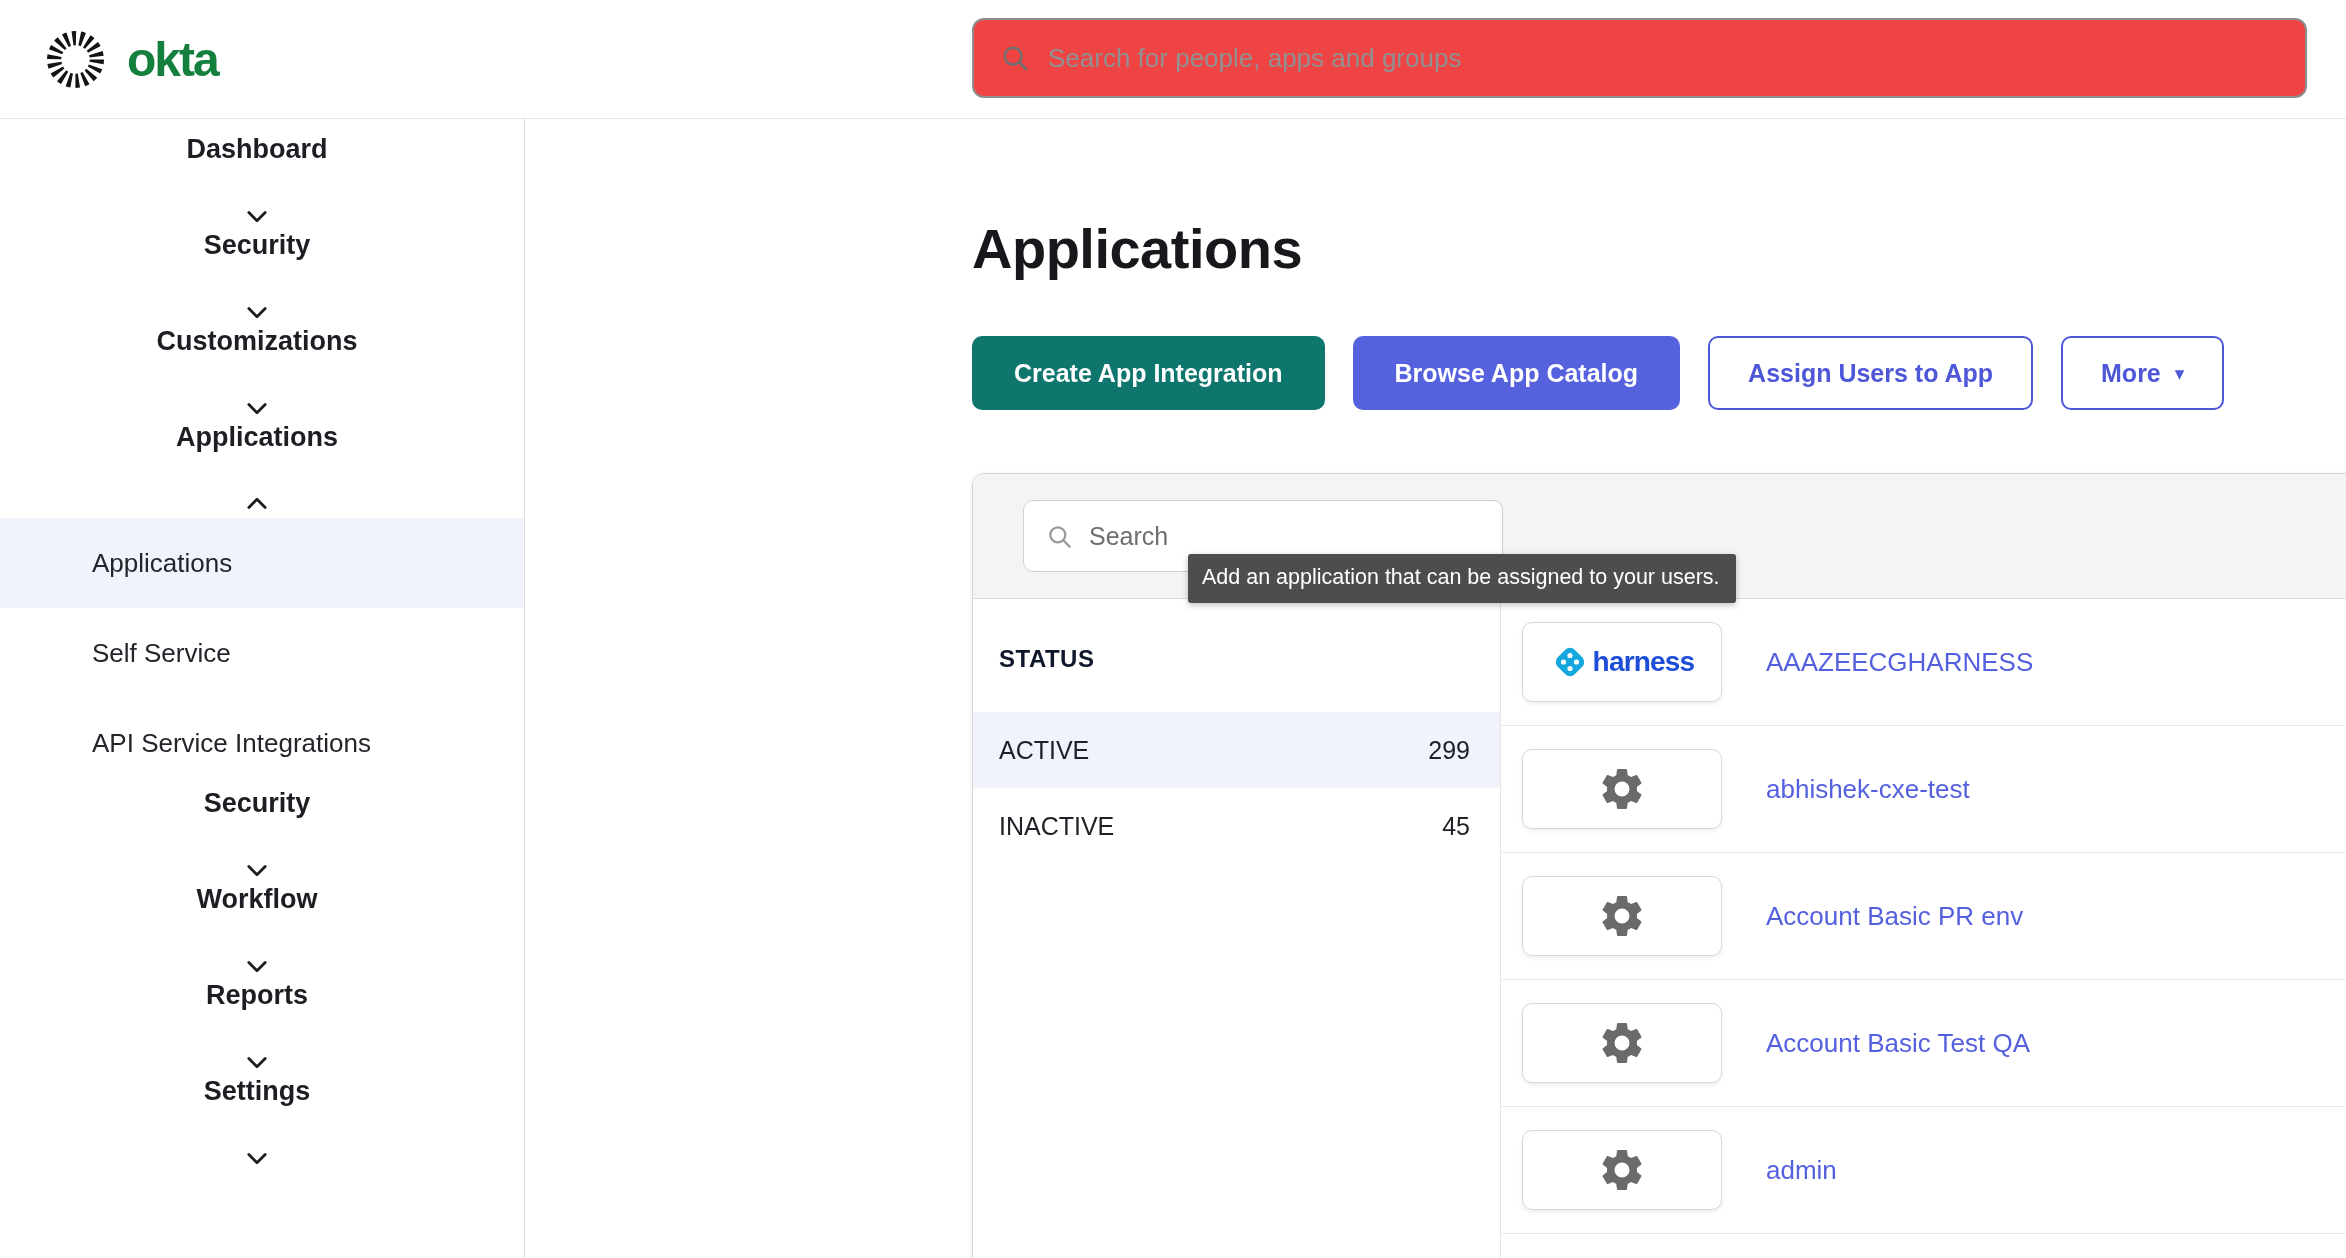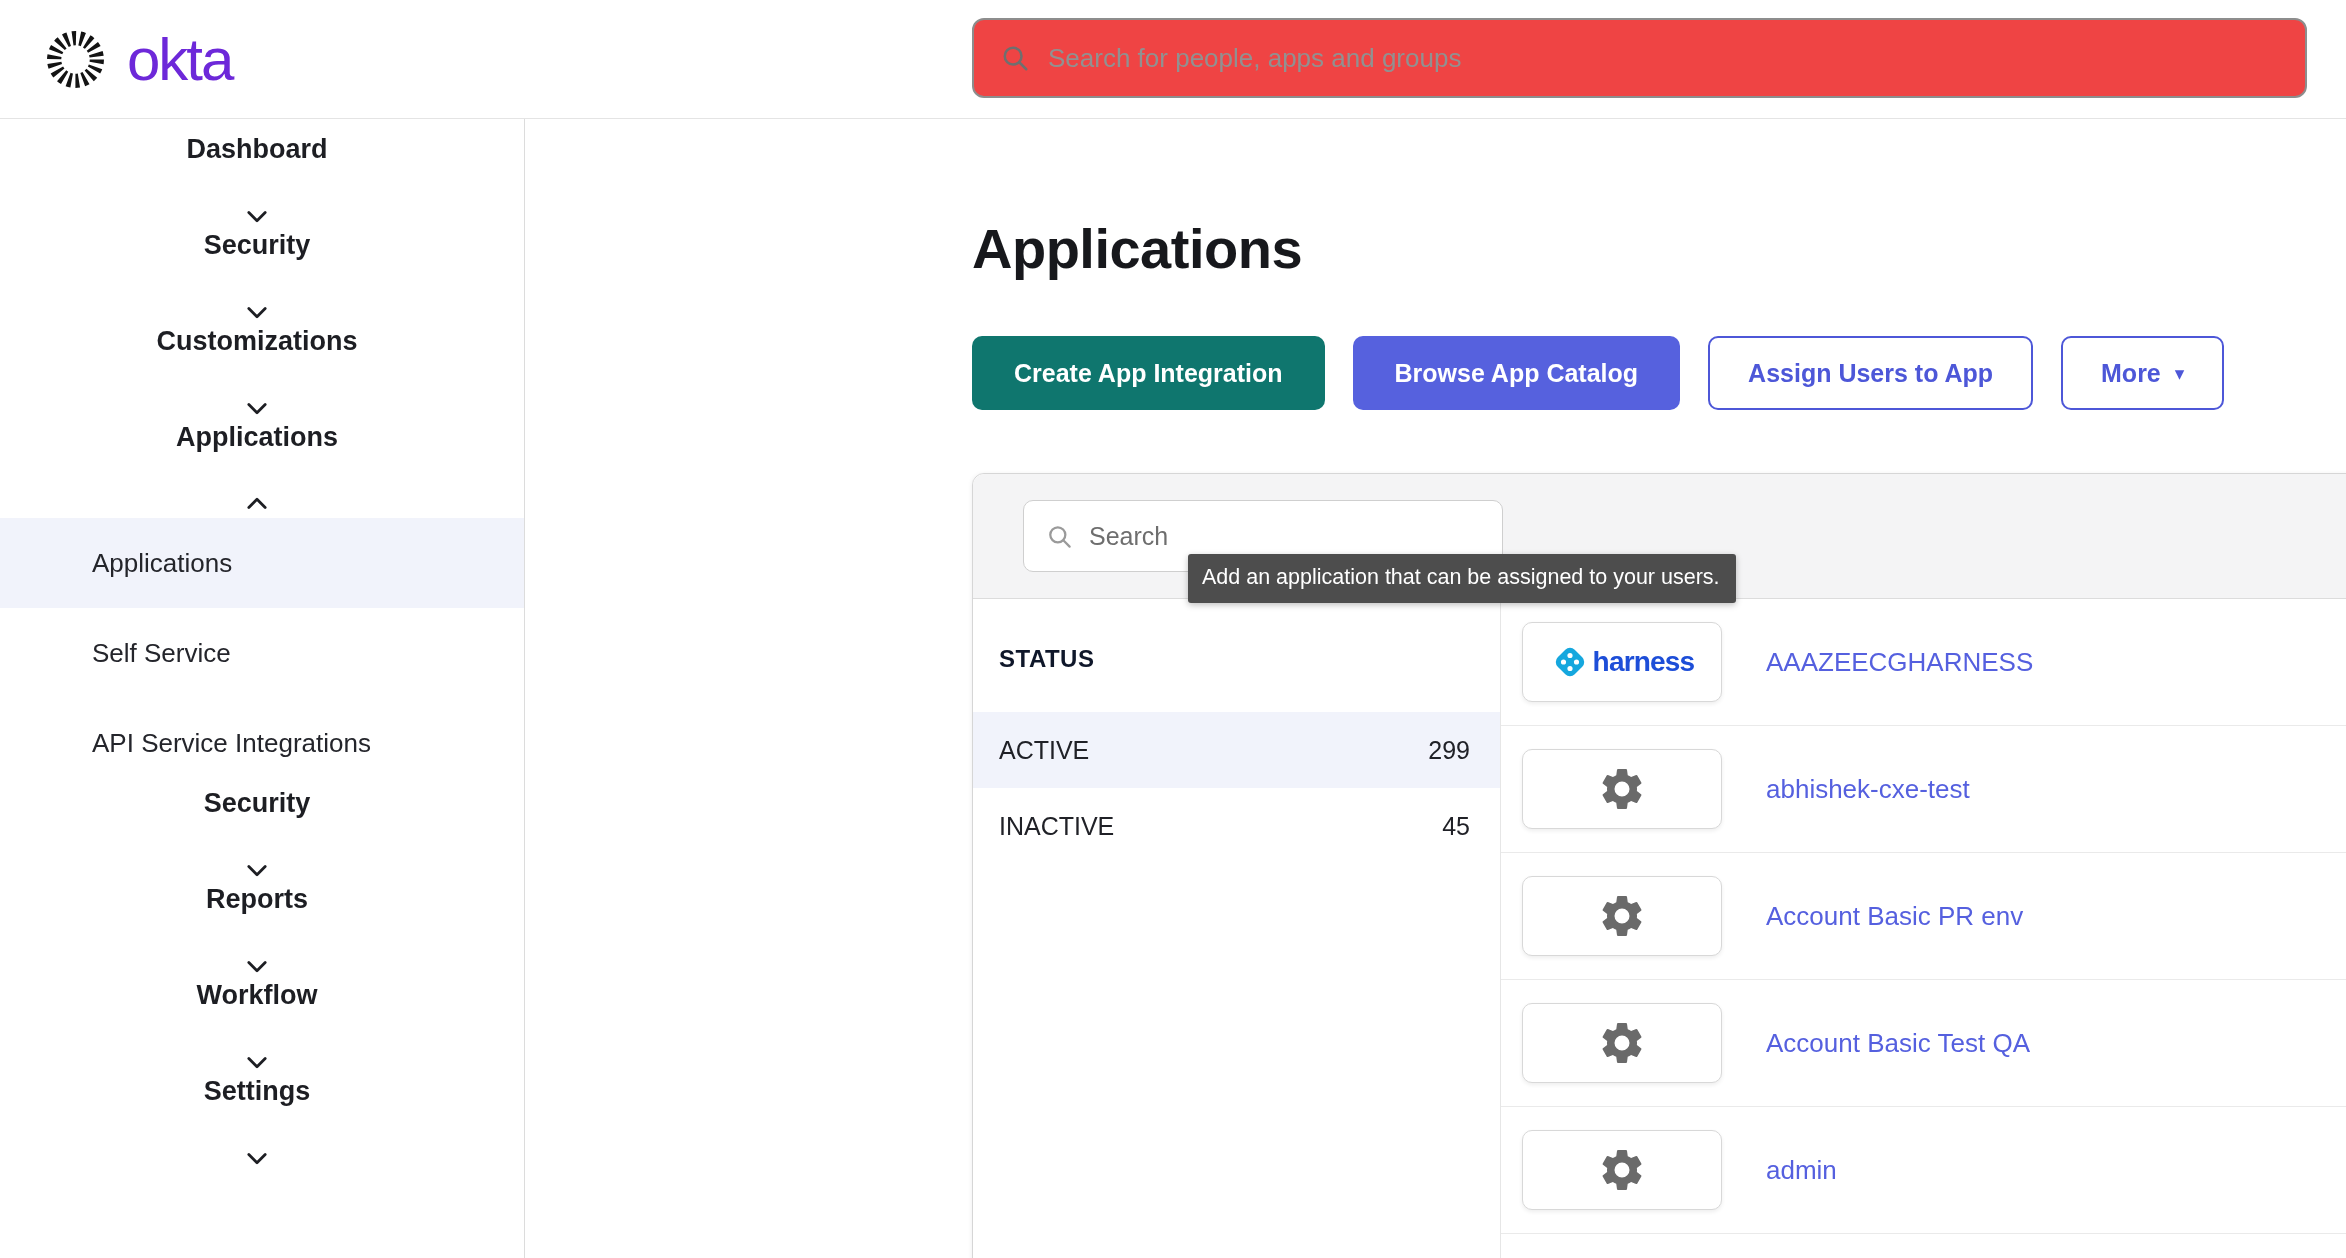--- a/index.html
+++ b/index.html
@@ -3,21 +3,21 @@
 <meta charset="utf-8">
 <style>
   * { margin:0; padding:0; box-sizing:border-box; }
   html,body { background:#ffffff; }
   body { font-family:"Liberation Sans","DejaVu Sans",sans-serif; color:#1d1e23; }
   .screen { position:relative; width:2346px; height:1258px; overflow:hidden; background:#fff; }
 
   
   .top-header { position:relative; height:119px; border-bottom:1px solid #e4e4e4; background:#fff; }
   .brand { position:absolute; left:44px; top:0; height:119px; display:flex; align-items:center; gap:20px; }
-  .brand-text { font-size:60px; font-weight:400; letter-spacing:-2px; color:#6d28d9; }
+  .brand-text { font-size:48px; font-weight:700; letter-spacing:-2px; color:#15803d; }
   .global-search { position:absolute; left:972px; top:18px; width:1335px; height:80px;
     border:2px solid #8d8d8d; border-radius:12px; display:flex; align-items:center;
     gap:18px; padding:0 26px; background:#ef4444; }
   .global-search input { border:none; outline:none; flex:1; font-size:26px; color:#333;
     font-family:inherit; background:transparent; }
   .global-search input::placeholder { color:#919191; }
   .mag-icon { width:30px; height:30px; flex:none; }
 
   
   .layout { display:flex; height:1139px; }
@@ -134,27 +134,27 @@
         <span>API Service Integrations</span>
       </div>
 
       <div class="nav-item">
         <span>Security</span>
         <svg class="chev" viewBox="0 0 24 24">
             <path d="M5 9l7 7 7-7" fill="none" stroke="currentColor" stroke-width="2.4" stroke-linecap="round" stroke-linejoin="round"></path>
           </svg>
       </div>
       <div class="nav-item">
+        <span>Workflow</span>
+        <svg class="chev" viewBox="0 0 24 24">
+            <path d="M5 9l7 7 7-7" fill="none" stroke="currentColor" stroke-width="2.4" stroke-linecap="round" stroke-linejoin="round"></path>
+          </svg>
+      </div>
+      <div class="nav-item">
         <span>Reports</span>
-        <svg class="chev" viewBox="0 0 24 24">
-            <path d="M5 9l7 7 7-7" fill="none" stroke="currentColor" stroke-width="2.4" stroke-linecap="round" stroke-linejoin="round"></path>
-          </svg>
-      </div>
-      <div class="nav-item">
-        <span>Workflow</span>
         <svg class="chev" viewBox="0 0 24 24">
             <path d="M5 9l7 7 7-7" fill="none" stroke="currentColor" stroke-width="2.4" stroke-linecap="round" stroke-linejoin="round"></path>
           </svg>
       </div>
       <div class="nav-item">
         <span>Settings</span>
         <svg class="chev" viewBox="0 0 24 24">
             <path d="M5 9l7 7 7-7" fill="none" stroke="currentColor" stroke-width="2.4" stroke-linecap="round" stroke-linejoin="round"></path>
           </svg>
       </div>

